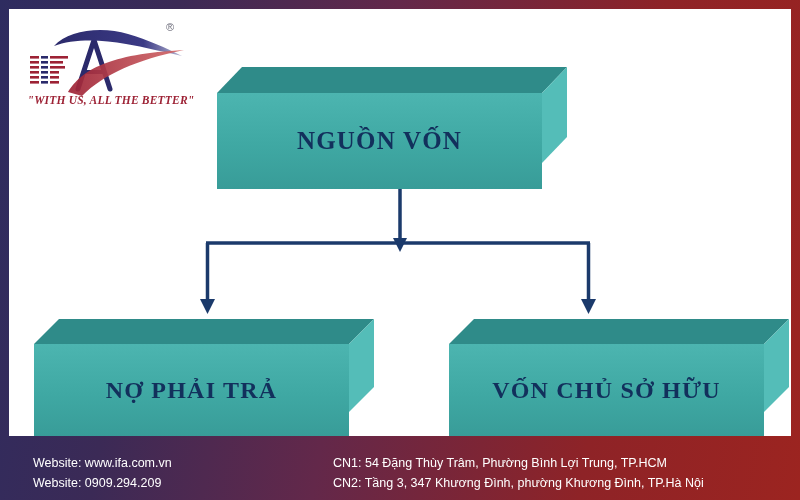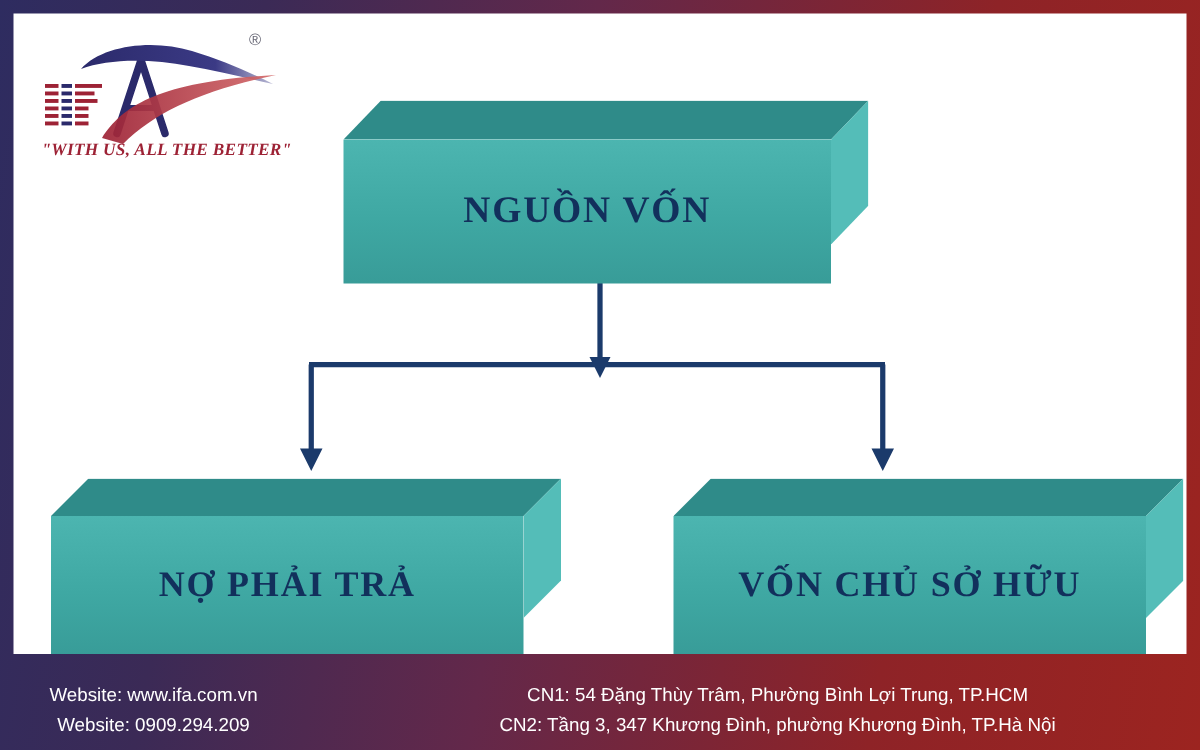--- a/index.html
+++ b/index.html
@@ -93,21 +93,21 @@
     justify-content: center;
     font-family: "Liberation Serif", serif;
     font-weight: bold;
     color: #12305c;
     letter-spacing: 1.2px;
     white-space: nowrap;
     text-align: center;
   }
 
   
-  #box-top { left: 220px; top: 58px; width: 350px; height: 106px; padding-left: 20px; }
+  #box-top { left: 208px; top: 58px; width: 350px; height: 106px; padding-left: 20px; }
   #box-top .face-front { top: 26px; width: 325px; height: 96px; }
   #box-top .face-side  { left: 325px; top: 0px;  width: 25px; height: 96px;
      clip-path: polygon(0 26px, 100% 0, 100% 70px, 0 96px); }
   #box-top .face-top   { width: 350px; height: 27px;
      clip-path: polygon(0 26px, 25px 0, 350px 0, 325px 26px); }
   #box-top .label { top: 26px; width: 325px; height: 96px; font-size: 25px; }
 
   
   #box-left { left: 25px; top: 310px; width: 340px; height: 118px; }
   #box-left .face-front { top: 25px; width: 315px; height: 93px; }
@@ -135,21 +135,20 @@
     pointer-events: none;
   }
 
   
   #footer {
     position: absolute;
     left: 0;
     bottom: 0;
     width: 686px;
     height: 55px;
-    text-align: center;
   }
   .footer-col {
     position: absolute;
     color: #ffffff;
     font-family: "Liberation Sans", sans-serif;
     font-size: 12.5px;
     line-height: 20px;
     white-space: nowrap;
   }
   #footer-left  { left: 33px;  top: 8px; }

